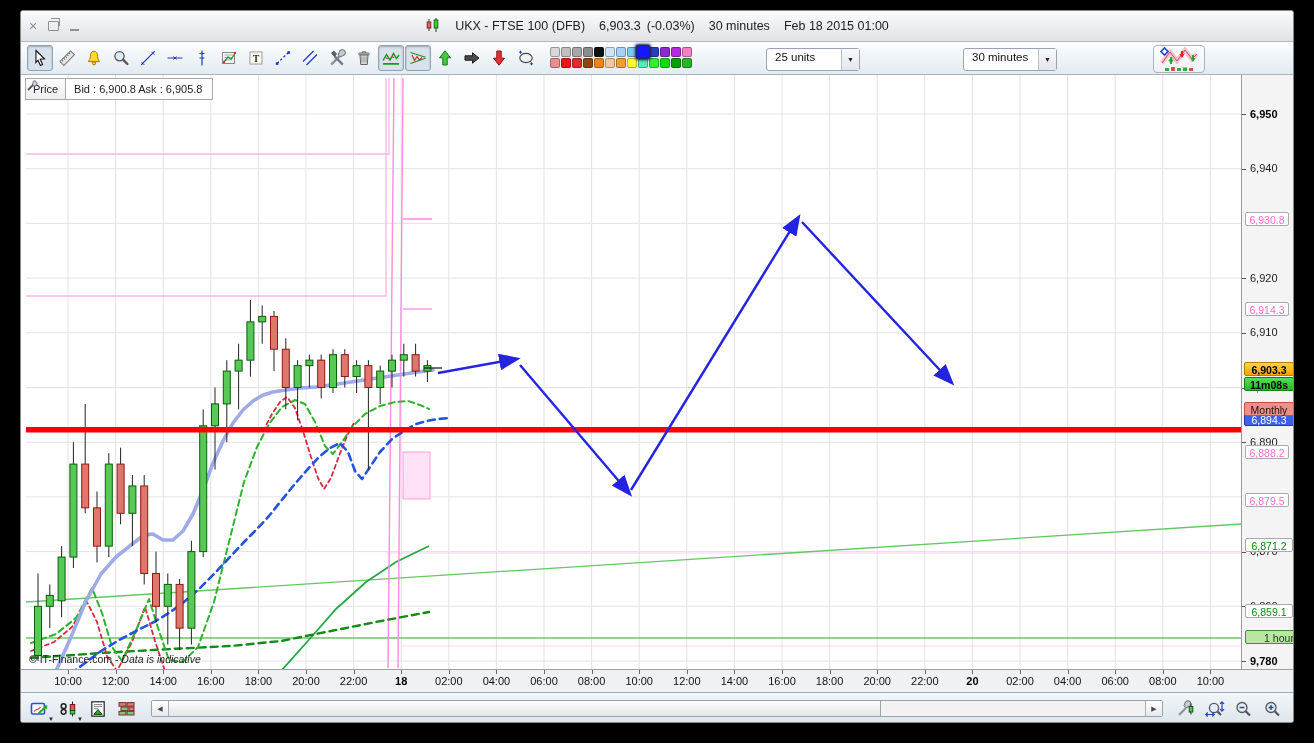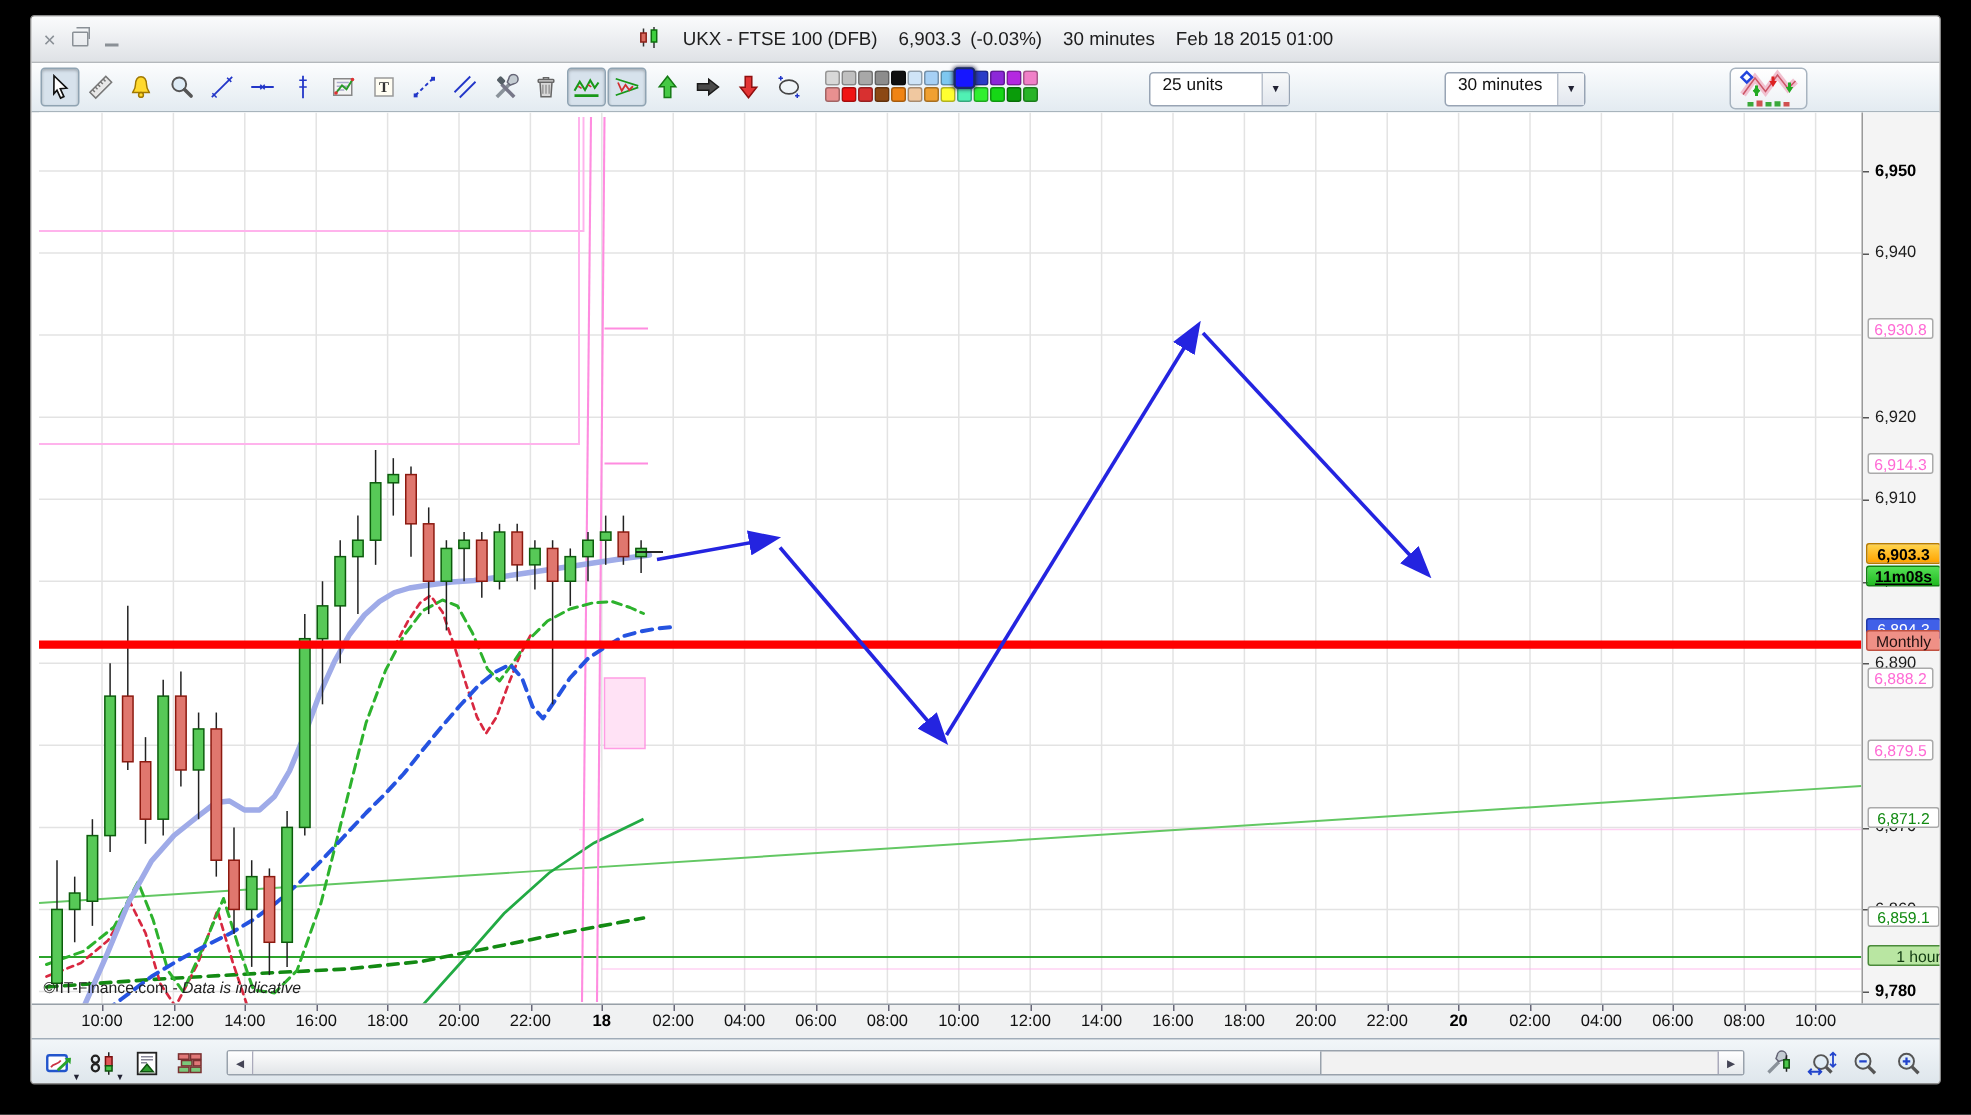--- a/index.html
+++ b/index.html
@@ -34,21 +34,21 @@
   .bidask{display:flex;align-items:center;padding:0 9px 0 8px;}
   .chartfooter{position:absolute;left:3px;bottom:5px;font-size:10.5px;color:#222;z-index:4;}
   .yaxis{position:absolute;left:1220px;top:0;width:54px;height:595px;background:#f4f4f4;border-left:1px solid #9a9a9a;box-sizing:border-box;}
   .ylab{position:absolute;left:8px;font-size:11px;color:#1c1c1c;height:13px;line-height:13px;white-space:nowrap;}
   .ylab.bold{font-weight:bold;color:#000;}
   .ytick{position:absolute;left:0;width:4px;height:1px;background:#555;}
   .ybox{position:absolute;left:2px;width:50px;height:14px;line-height:14px;font-size:10.5px;text-align:center;border-radius:2px;box-sizing:border-box;white-space:nowrap;}
   .ybox.pink{background:#fff;border:1px solid #aaa;color:#ff6ad5;width:44px;left:3px;}
   .ybox.green{background:#fff;border:1px solid #aaa;color:#128a12;width:48px;left:3px;}
   .ybox.last-price{background:linear-gradient(#ffd44d,#ffa300);border:1px solid #b87c00;color:#000;font-weight:bold;}
-  .ybox.countdown{background:linear-gradient(#55e055,#22bb22);border:1px solid #148014;color:#000;font-weight:bold;text-decoration:underline;}
+  .ybox.countdown{background:linear-gradient(#55e055,#22bb22);border:1px solid #148014;color:#000;font-weight:bold;}
   .ybox.blue{background:#4060e8;border:1px solid #2038a8;color:#fff;}
   .ybox.monthly{background:#ef9086;border:1px solid #c05040;color:#201010;}
   .ybox.timeframe{background:#b9e6a2;border:1px solid #4a8a3a;color:#103a10;width:68px;left:3px;}
   .ypeek{position:absolute;font-size:10.5px;color:#ff6ad5;}
   .xaxis{position:absolute;top:658px;left:0;width:1274px;height:23px;background:#f0f1f2;border-top:1px solid #98a0a8;box-sizing:border-box;}
   .xlab{position:absolute;top:5px;font-size:11px;color:#111;transform:translateX(-50%);white-space:nowrap;}
   .xlab.bold{font-weight:bold;color:#000;}
   .xtick{position:absolute;top:0;width:1px;height:4px;background:#667;}
   
   .bottombar{position:absolute;top:681px;left:0;width:1274px;height:32px;background:linear-gradient(#f2f6f9,#dde5eb);border-top:1px solid #a0acb8;display:flex;align-items:center;padding:0 6px;box-sizing:border-box;}
@@ -393,20 +393,30 @@
           <defs>
             <marker id="ah" markerWidth="9" markerHeight="7" refX="7" refY="3.5" orient="auto">
               <path d="M0,0 L9,3.5 L0,7 Z" fill="#2424e0"></path>
             </marker>
           </defs>
           <line x1="412" y1="298" x2="490" y2="284" stroke="#2424e0" stroke-width="2.4" marker-end="url(#ah)"></line>
           <line x1="494" y1="290" x2="603" y2="418" stroke="#2424e0" stroke-width="2.4" marker-end="url(#ah)"></line>
           <line x1="605" y1="415" x2="772" y2="143" stroke="#2424e0" stroke-width="2.4" marker-end="url(#ah)"></line>
           <line x1="776" y1="147" x2="925" y2="307" stroke="#2424e0" stroke-width="2.4" marker-end="url(#ah)"></line>
         </svg>
+      <div class="pricebox">
+        <span class="pb">
+          <span>Price</span>
+          <svg width="13" height="13" viewBox="0 0 13 13">
+              <path d="M2 11 L7 6" stroke="#556" stroke-width="1.8"></path>
+              <path d="M7.2 2.2 a2.6 2.6 0 1 1 1.4 4.9 l-1.5 -.3 -.6 -1.4 .7 -2.2 z" fill="#cdd4da" stroke="#556" stroke-width=".8"></path>
+            </svg>
+        </span>
+        <span class="bidask">Bid : 6,900.8 Ask : 6,905.8</span>
+      </div>
       <div class="chartfooter">
         <span>© IT-Finance.com -</span>
         <i>Data is indicative</i>
       </div>
     </div>
     <div class="yaxis" id="yaxis">
         <div class="ytick" style="top: 39px;"></div>
         <div class="ylab bold" style="top: 32.5px;">6,950</div>
         <div class="ytick" style="top: 93.7px;"></div>
         <div class="ylab" style="top: 87.2px;">6,940</div>
@@ -422,21 +432,21 @@
         <div class="ylab" style="top: 470.1px;">6,870</div>
         <div class="ytick" style="top: 531.3px;"></div>
         <div class="ylab" style="top: 524.8px;">6,860</div>
         <div class="ytick" style="top: 586px;"></div>
         <div class="ylab bold" style="top: 579.5px;">9,780</div>
         <div class="ybox pink" style="top: 137.024px;">6,930.8</div>
         <div class="ybox pink" style="top: 227.279px;">6,914.3</div>
         <div class="ybox last-price" style="top: 287.449px;">6,903.3</div>
         <div class="ybox countdown" style="top: 301.671px;">11m08s</div>
         <div class="ybox blue" style="top: 336.679px;">6,894.3</div>
-        <div class="ybox monthly" style="top: 345px;">Monthly</div>
+        <div class="ybox monthly" style="top: 327px;">Monthly</div>
         <div class="ybox pink" style="top: 370.046px;">6,888.2</div>
         <div class="ybox pink" style="top: 417.635px;">6,879.5</div>
         <div class="ybox green" style="top: 463.036px;">6,871.2</div>
         <div class="ybox green" style="top: 529.223px;">6,859.1</div>
         <div class="ypeek" style="top: 556.479px; left: 47px;">4</div>
         <div class="ybox timeframe" style="top: 555.479px;">1 hour</div>
       </div>
   </div>
 
   <div class="xaxis" id="xaxis">

